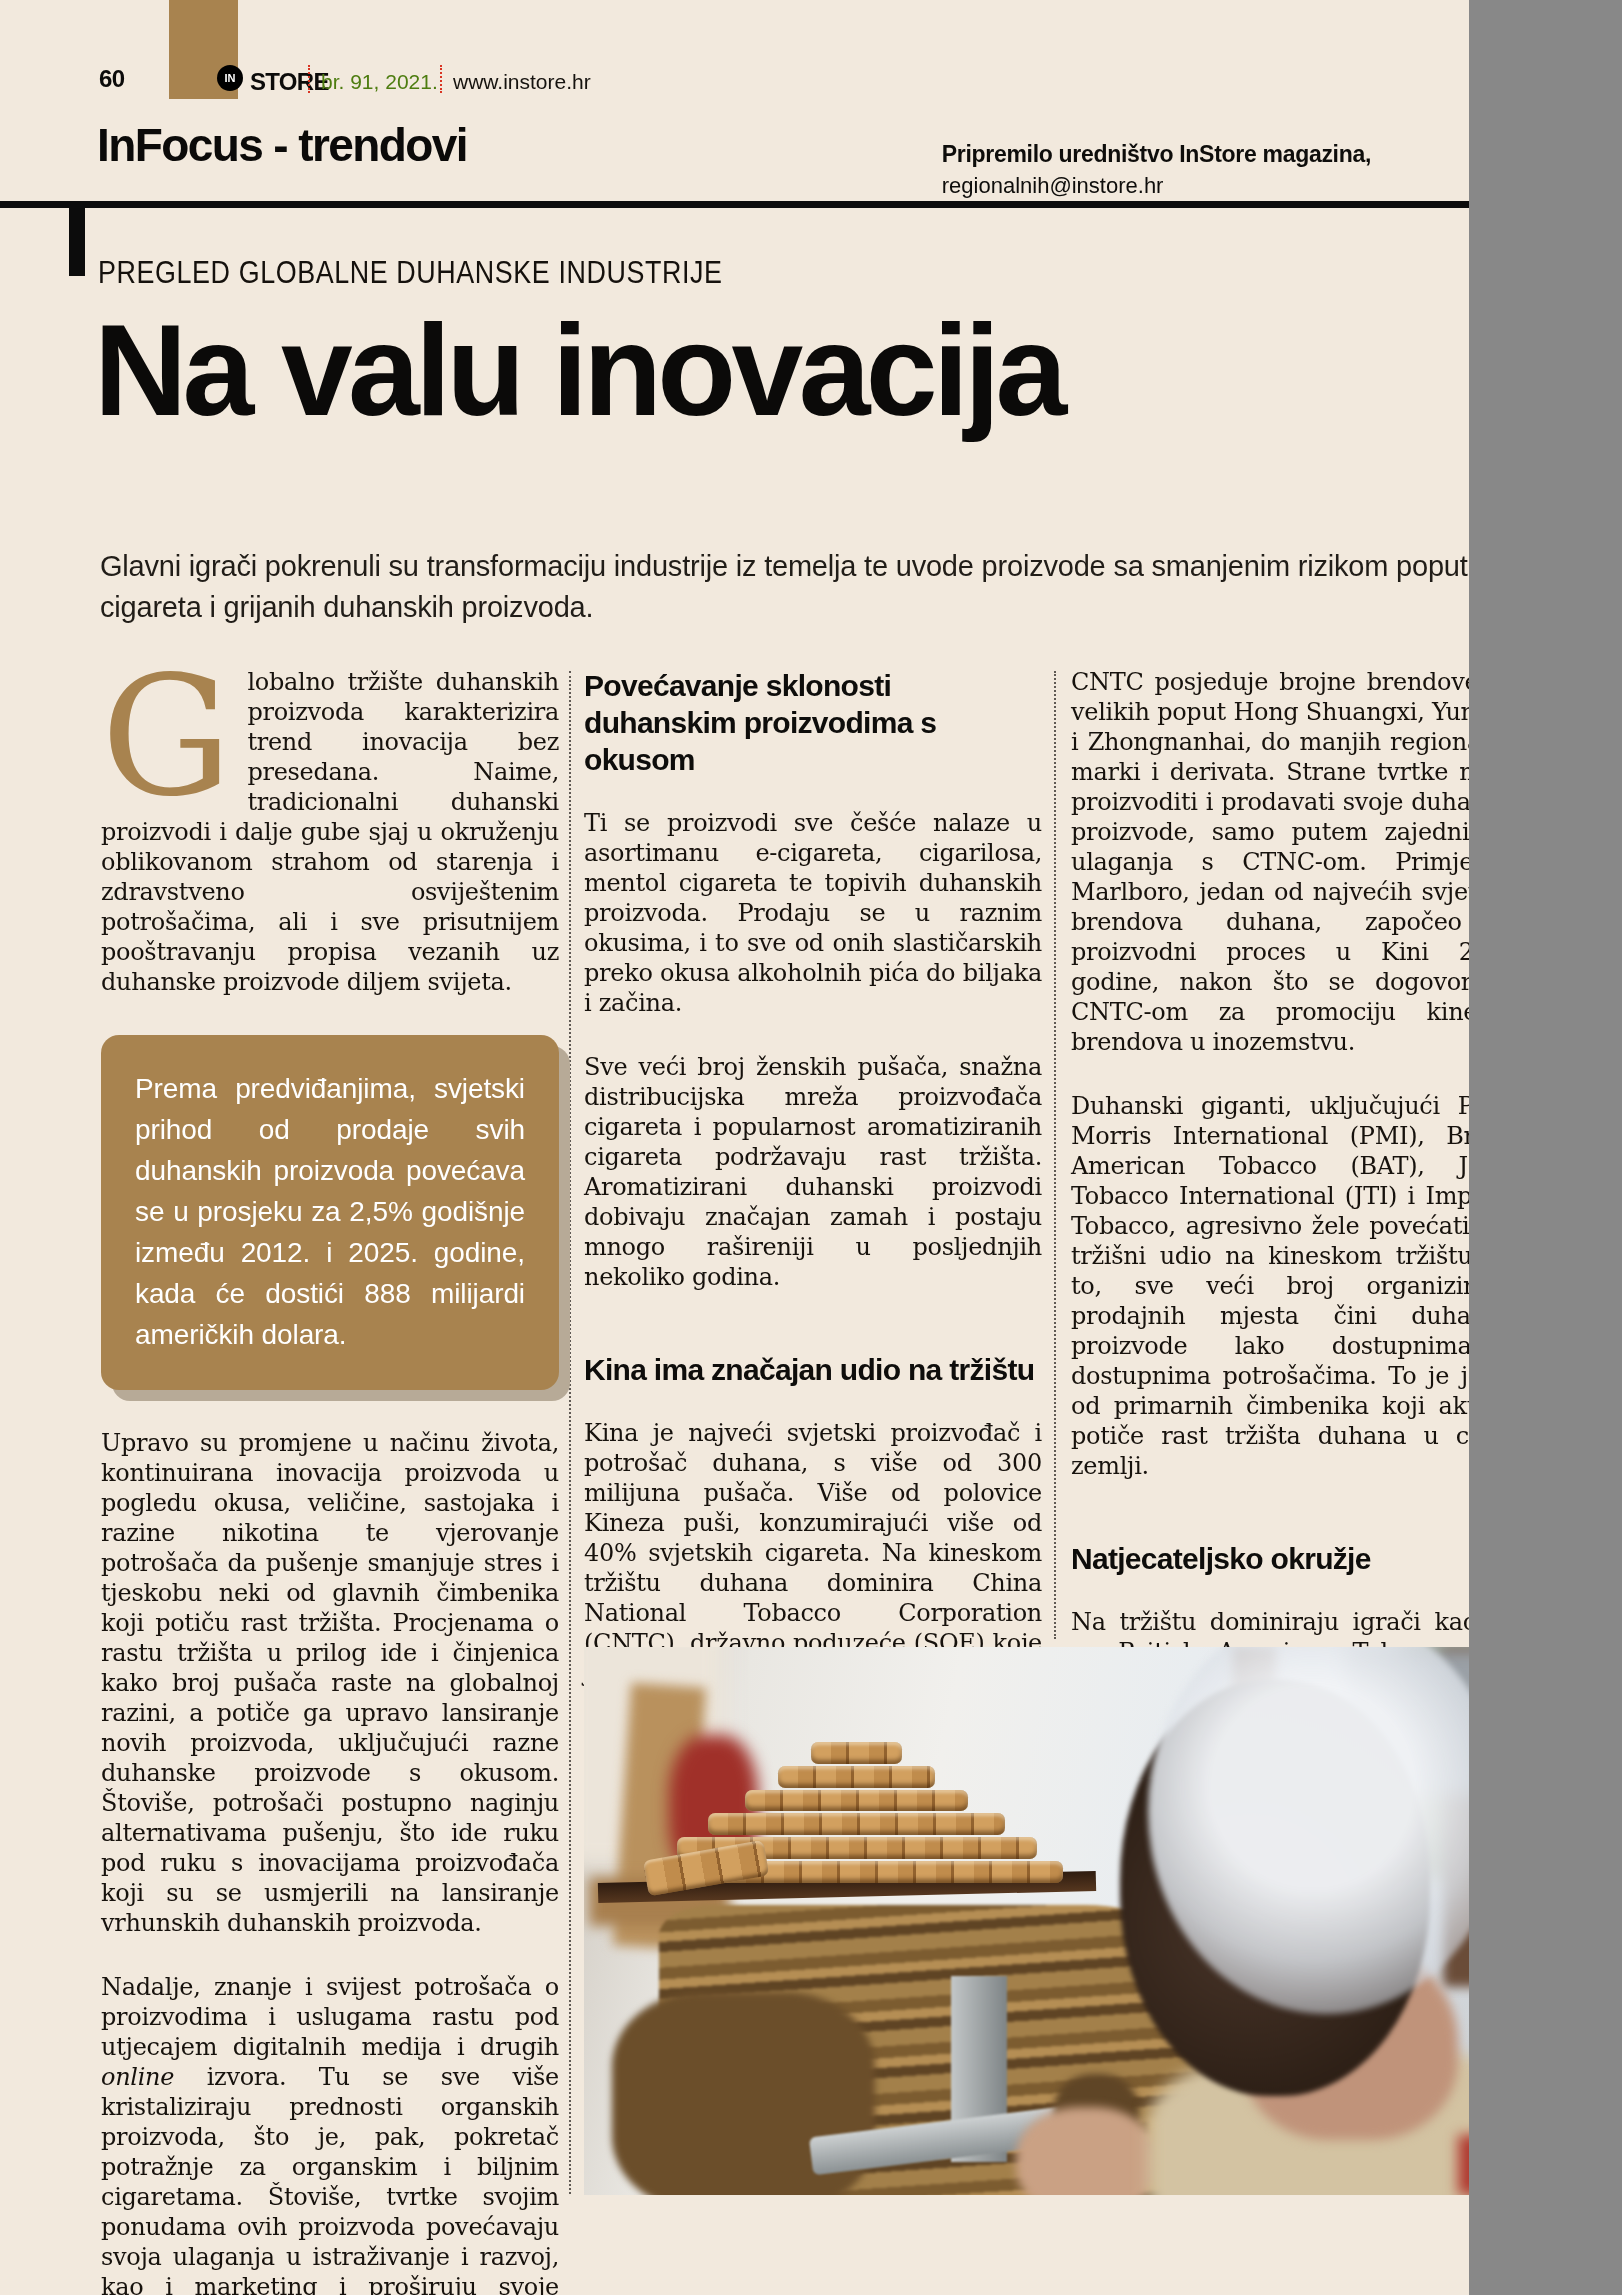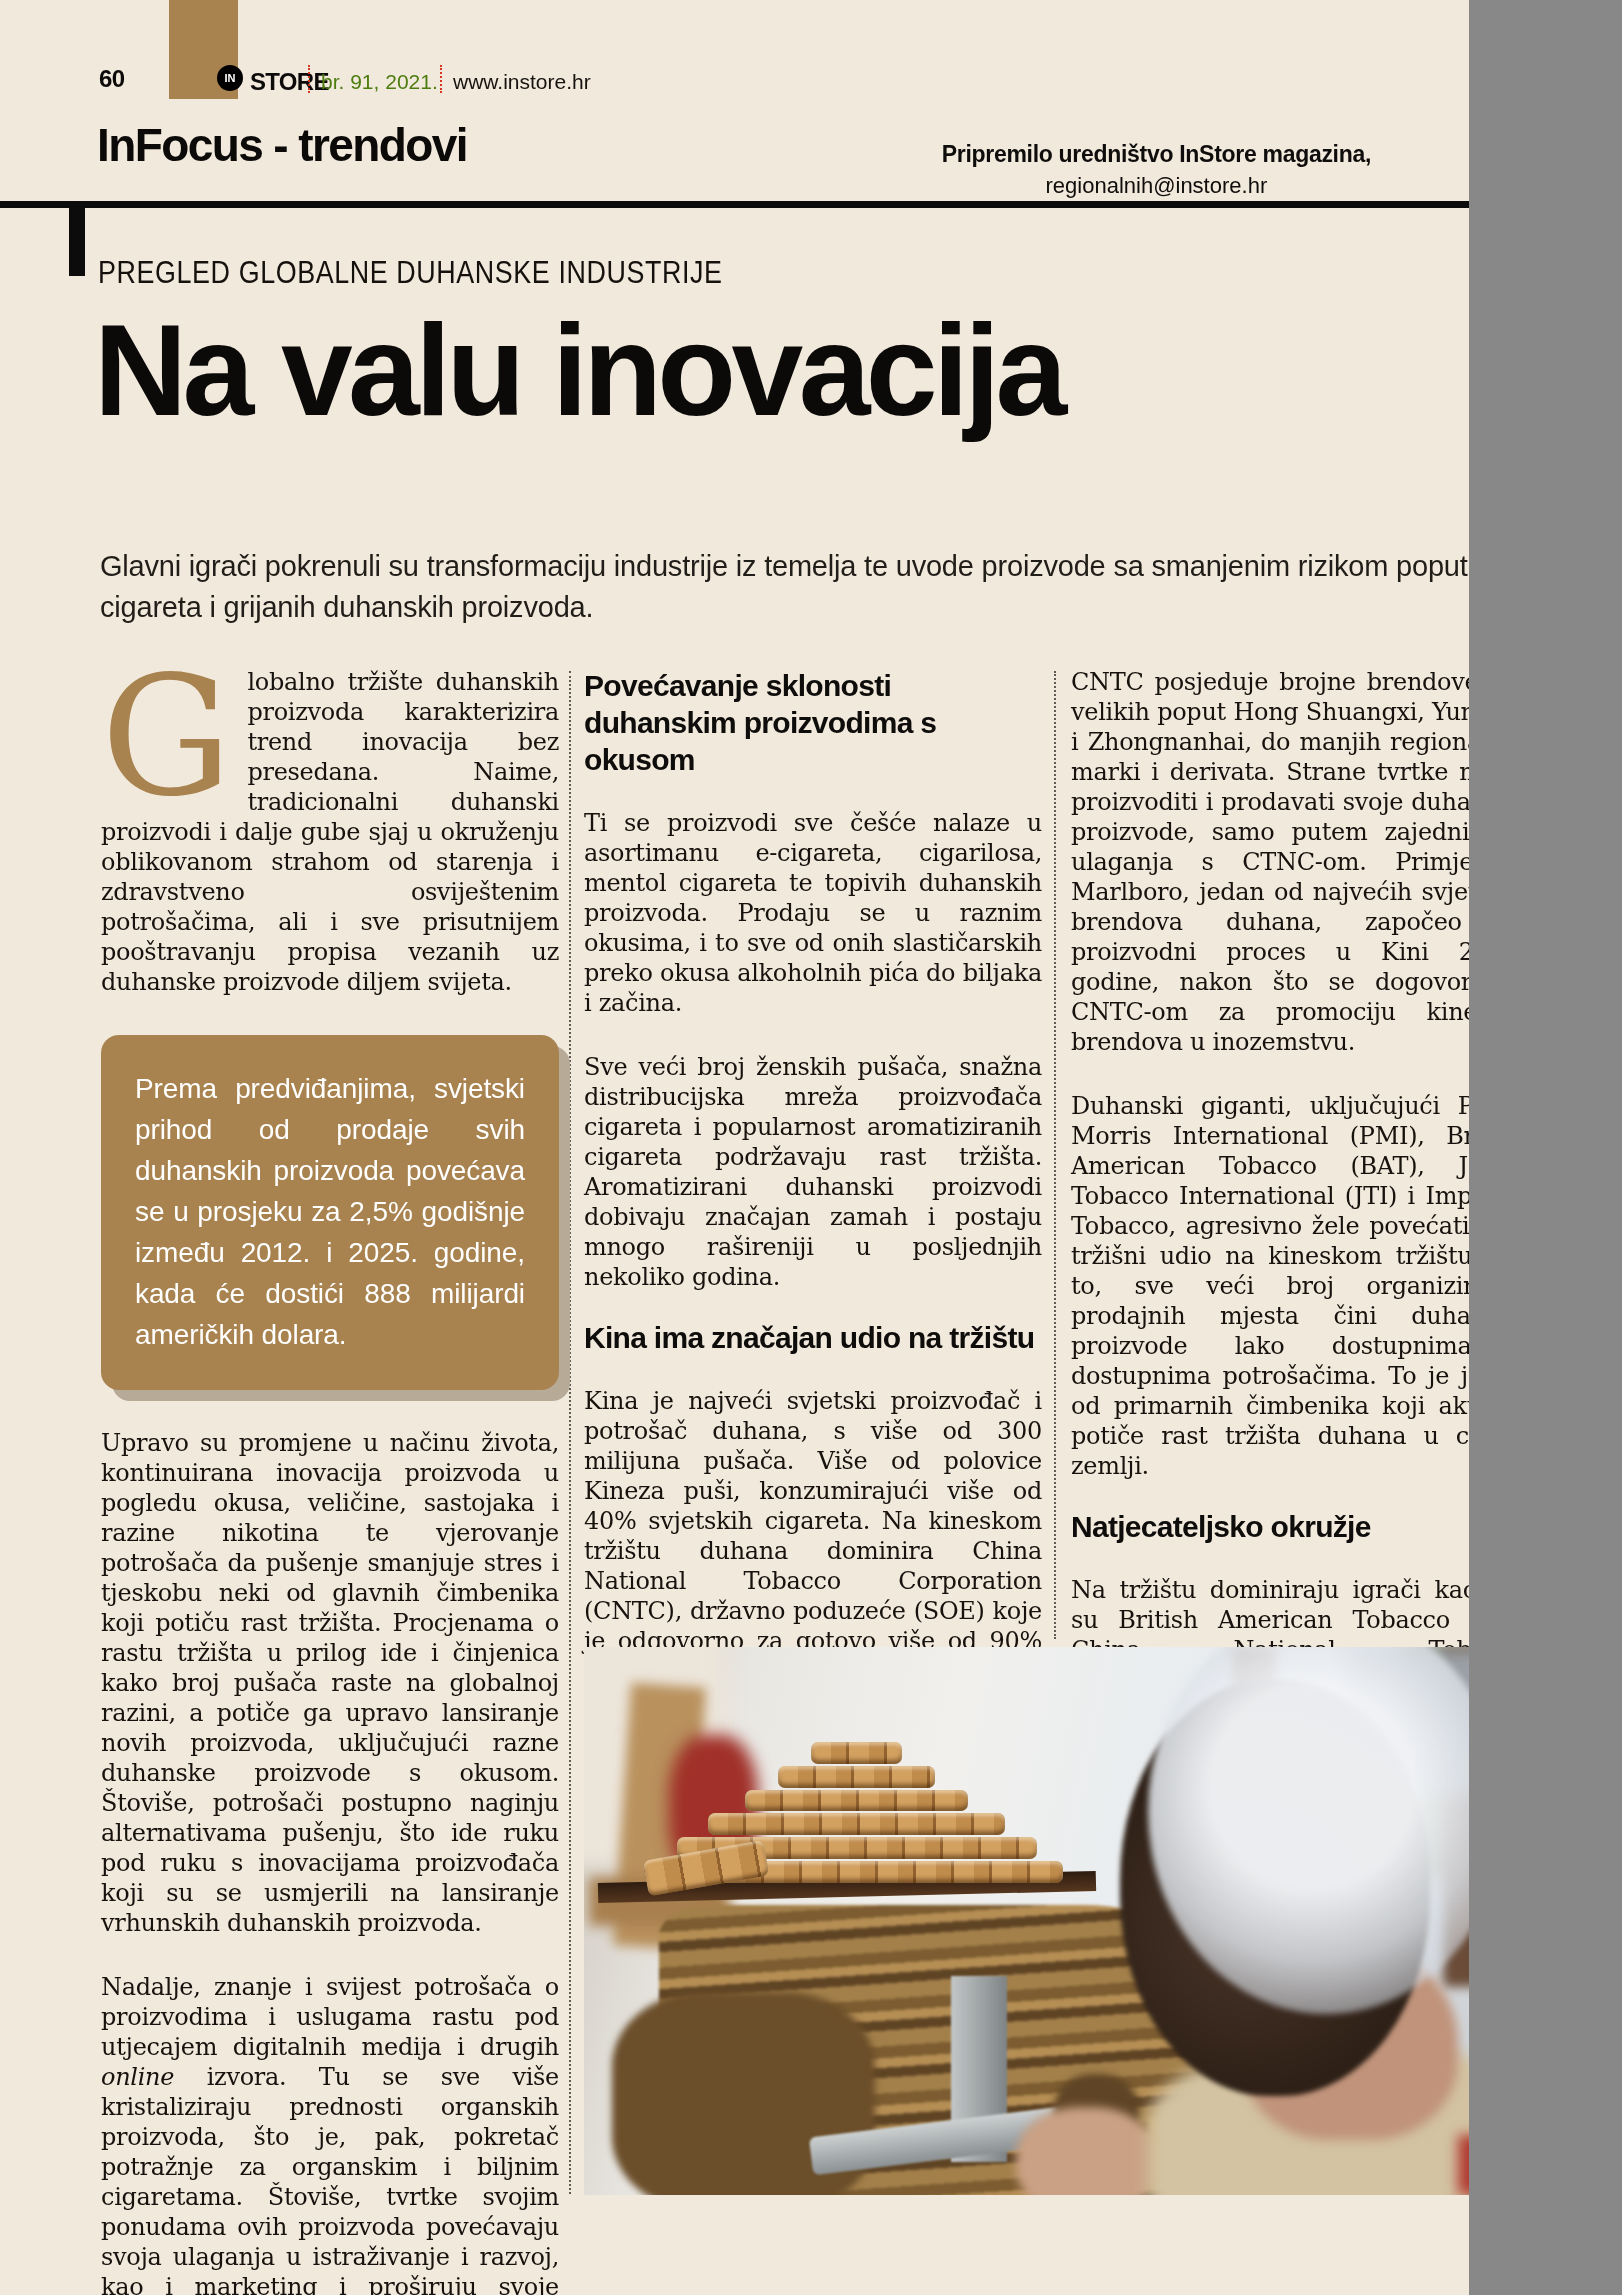--- a/index.html
+++ b/index.html
@@ -16,21 +16,21 @@
   .bookmark{position:absolute; left:169px; top:0; width:69px; height:99px; background:var(--accent);}
   .page-num{position:absolute; left:99px; top:65px; font-size:24px; font-weight:800; color:var(--ink); letter-spacing:-0.7px;}
   .logo-circle{position:absolute; left:217px; top:65px; width:26px; height:26px; border-radius:50%;
     background:#000; color:#fff; display:flex; align-items:center; justify-content:center;
     font-size:11px; font-weight:700; letter-spacing:0;}
   .logo-store{position:absolute; left:250px; top:68px; font-size:24px; font-weight:900; letter-spacing:-0.7px; color:var(--ink);}
   .vsep-red{position:absolute; top:65px; height:27.5px; width:0; border-left:2.6px dotted var(--red);}
   .logo-issue{position:absolute; left:321px; top:70px; font-size:21px; color:#4d7c0f;}
   .logo-site{position:absolute; left:453px; top:70px; font-size:21px; color:#16130f;}
   .section-title{position:absolute; left:97px; top:118px; font-size:46px; font-weight:700; letter-spacing:-1.6px; color:#0b0a09;}
-  .byline{position:absolute; right:98px; top:141px; text-align:center; color:#0e0d0b;}
+  .byline{position:absolute; right:98px; top:141px; text-align:left; color:#0e0d0b;}
   .byline .b1{font-size:23px; font-weight:700; letter-spacing:-0.3px;}
   .byline .b2{font-size:22px; font-weight:400; margin-top:4.6px;}
   .top-rule{position:absolute; left:0; top:201px; width:1526px; height:6.5px; background:#0c0c0c;}
   .rule-tick{position:absolute; left:69px; top:201px; width:15.7px; height:75px; background:#0c0c0c;}
   .kicker{position:absolute; left:98px; top:254px; font-size:32px; font-weight:400; color:#15110d;
     transform:scaleX(.84); transform-origin:left top; letter-spacing:0.7px; white-space:nowrap;}
   .headline{position:absolute; left:94px; top:296px; font-size:129px; font-weight:700;
     letter-spacing:-4.6px; color:#0b0a09; white-space:nowrap;}
   .lead{position:absolute; left:100px; top:546px; width:1420px; font-size:29px; line-height:41px;
     color:#211d18; letter-spacing:-0.2px; font-weight:400;}
@@ -46,21 +46,21 @@
     color:var(--bodyink); letter-spacing:-0.3px;}
   .body-p + .body-p{margin-top:34px;}
   .dropcap{float:left; font-family:"DejaVu Serif", serif; font-size:164px; line-height:131px;
     height:126px; margin:5.2px 15.7px 0 0; color:var(--accent);}
   .callout{margin:38px 0; background:var(--accent); box-shadow:11px 11px 0 var(--boxshadow);
     padding:33px 34px 35px 34px;border-radius:18px;}
   .callout-p{font-family:"Liberation Sans", sans-serif; font-size:28px; line-height:41px;
     color:#ffffff; text-align:justify; letter-spacing:-0.1px;}
   .col-h{font-family:"Liberation Sans", sans-serif; font-size:30px; line-height:37px; font-weight:700;
     letter-spacing:-0.7px; color:#0e0d0b; margin:0 0 30px 0;}
-  .col-h.later{margin-top:27px;}
+  .col-h.later{margin-top:59px;}
   .body-p em{font-style:italic;}
   
   .photo{position:absolute; left:584px; top:1647px; width:940px; height:548px; overflow:hidden; background:#e9e9e6;}
   .photo *{position:absolute;}
   .ph-wall{inset:0; background:linear-gradient(102deg,#cfc9c0 0%,#e9e7e2 16%,#f1f0ed 36%,#e9edf0 58%,#dfe3e6 76%,#c8ccd0 100%);}
   .ph-foliage{right:0; top:0; width:13%; height:42%; background:#7d8556; filter:blur(9.2px);}
   .ph-frame{right:4.2%; top:0; width:4.4%; height:62%; background:#6a4c38; filter:blur(5.2px);}
   .ph-pillar{left:69%; top:0; width:4.6%; height:34%; background:linear-gradient(#7a5139,#8f6246); filter:blur(5.2px);}
   .ph-shirt{left:-2%; top:-4%; width:17%; height:44%; background:#ece5da; filter:blur(10.5px);}
   .ph-chair1{left:4%; top:7%; width:8%; height:48%; background:#b9915d; filter:blur(5.9px); transform:rotate(4deg);}

